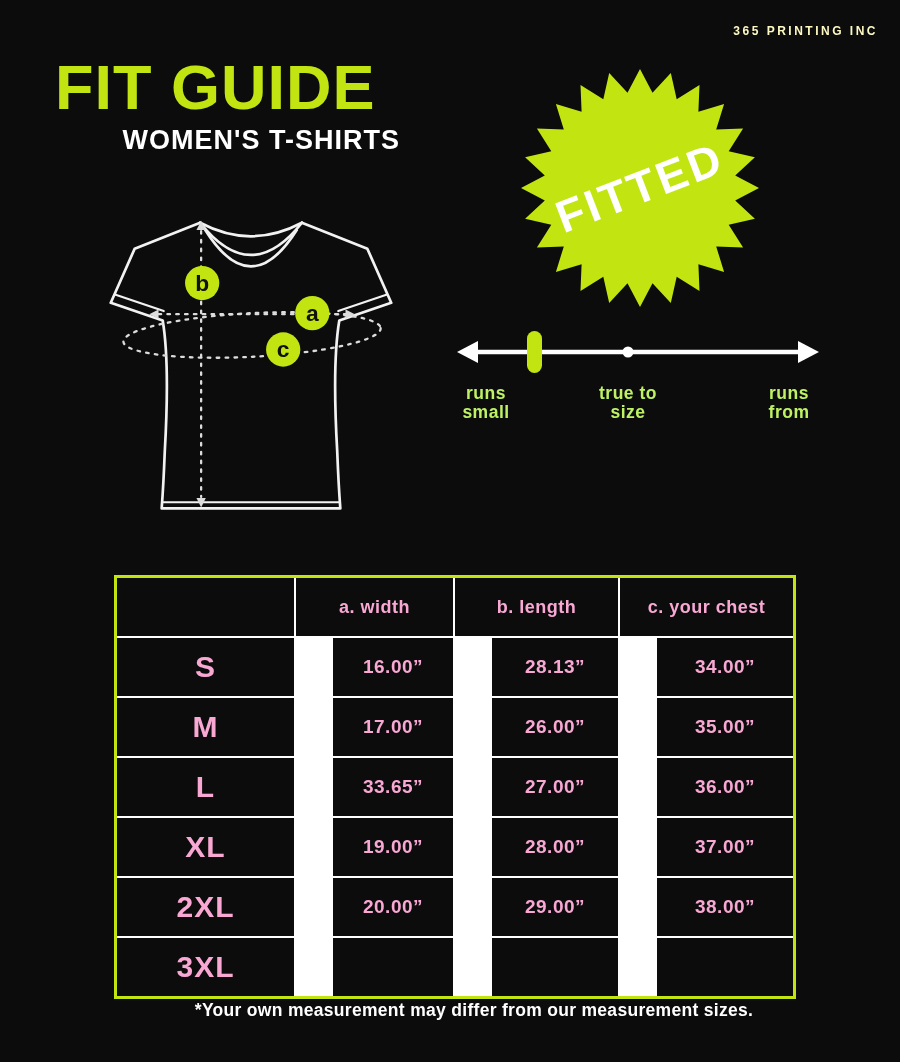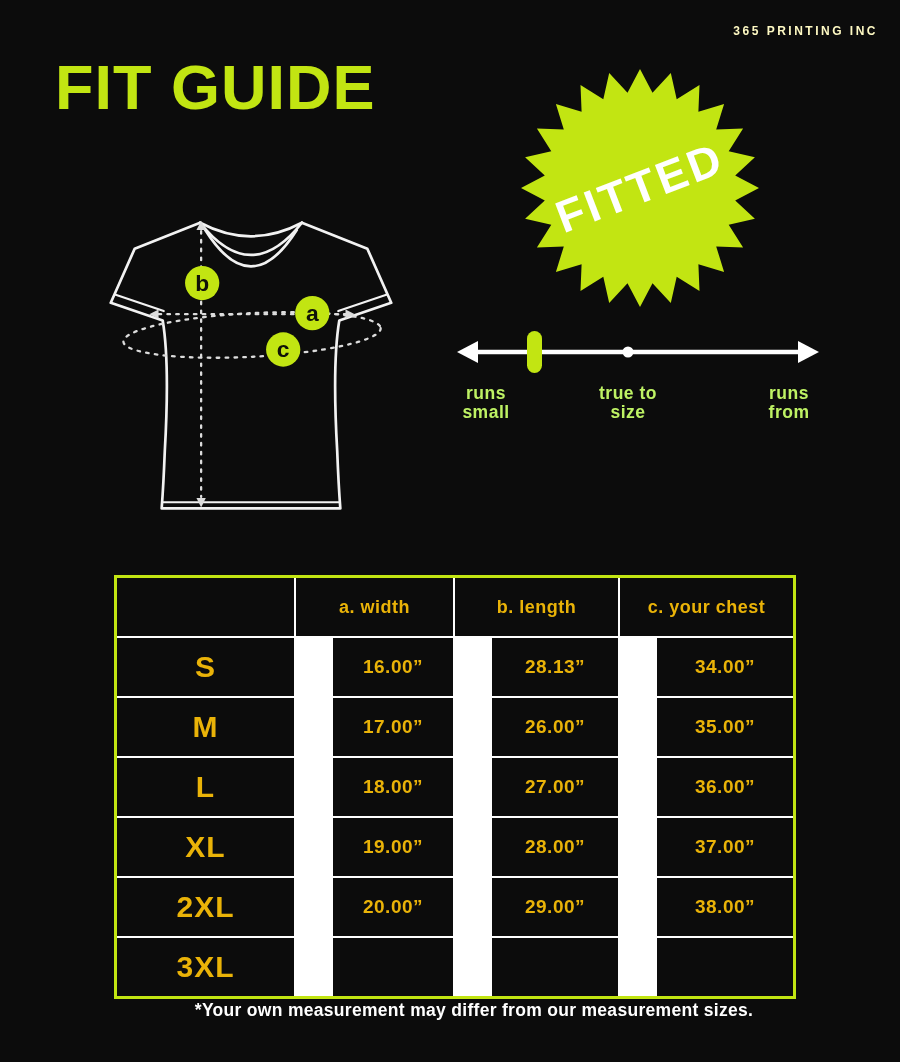--- a/index.html
+++ b/index.html
@@ -47,40 +47,41 @@
   
   .size-table {
     position:absolute; left:114px; top:575px;
     display:grid;
     grid-template-columns:177px 157px 163px 173px;
     grid-auto-rows:58px; gap:2px;
     background:#ffffff; border:3px solid #c2e512;
   }
   .cell {
     background:#0c0c0c; display:flex; align-items:center; justify-content:center;
-    color:#eab308; letter-spacing:0.5px;
+    color:#f9a8d4; letter-spacing:0.5px;
   }
   .cell.head { font-size:18px; }
   .cell.size { font-size:30px; letter-spacing:1px; }
   .cell.val  { font-size:19px;margin-left:37px; }
   
   .footnote {
     position:absolute; left:0; top:1000px; width:900px;
     text-align:center; font-size:17.5px; letter-spacing:0.3px; color:#fff;margin-left:24px;
   }
 </style>
 </head>
 <body>
 
 <div class="page">
 
   <div class="brand">365 PRINTING INC</div>
 
   <div class="title-block">
     <div class="title">FIT GUIDE</div>
+    <div class="subtitle">WOMEN'S T-SHIRTS</div>
   </div>
 
   <div class="badge">
     <svg width="240" height="240" viewBox="0 0 240 240">
       <polygon points="120.0,1.0 132.5,24.8 150.8,5.1 156.7,31.3 179.5,16.9 178.4,43.8 204.1,35.9 196.2,61.6 223.1,60.5 208.7,83.3 234.9,89.2 215.2,107.5 239.0,120.0 215.2,132.5 234.9,150.8 208.7,156.7 223.1,179.5 196.2,178.4 204.1,204.1 178.4,196.2 179.5,223.1 156.7,208.7 150.8,234.9 132.5,215.2 120.0,239.0 107.5,215.2 89.2,234.9 83.3,208.7 60.5,223.1 61.6,196.2 35.9,204.1 43.8,178.4 16.9,179.5 31.3,156.7 5.1,150.8 24.8,132.5 1.0,120.0 24.8,107.5 5.1,89.2 31.3,83.3 16.9,60.5 43.8,61.6 35.9,35.9 61.6,43.8 60.5,16.9 83.3,31.3 89.2,5.1 107.5,24.8" fill="#c2e512"></polygon>
     </svg>
     <div class="badge-label">FITTED</div>
   </div>
 
   <div class="shirt">
@@ -153,21 +154,21 @@
     <div class="cell val">16.00”</div>
     <div class="cell val">28.13”</div>
     <div class="cell val">34.00”</div>
 
     <div class="cell size">M</div>
     <div class="cell val">17.00”</div>
     <div class="cell val">26.00”</div>
     <div class="cell val">35.00”</div>
 
     <div class="cell size">L</div>
-    <div class="cell val">18.00”</div>
+    <div class="cell val">33.65”</div>
     <div class="cell val">27.00”</div>
     <div class="cell val">36.00”</div>
 
     <div class="cell size">XL</div>
     <div class="cell val">19.00”</div>
     <div class="cell val">28.00”</div>
     <div class="cell val">37.00”</div>
 
     <div class="cell size">2XL</div>
     <div class="cell val">20.00”</div>

